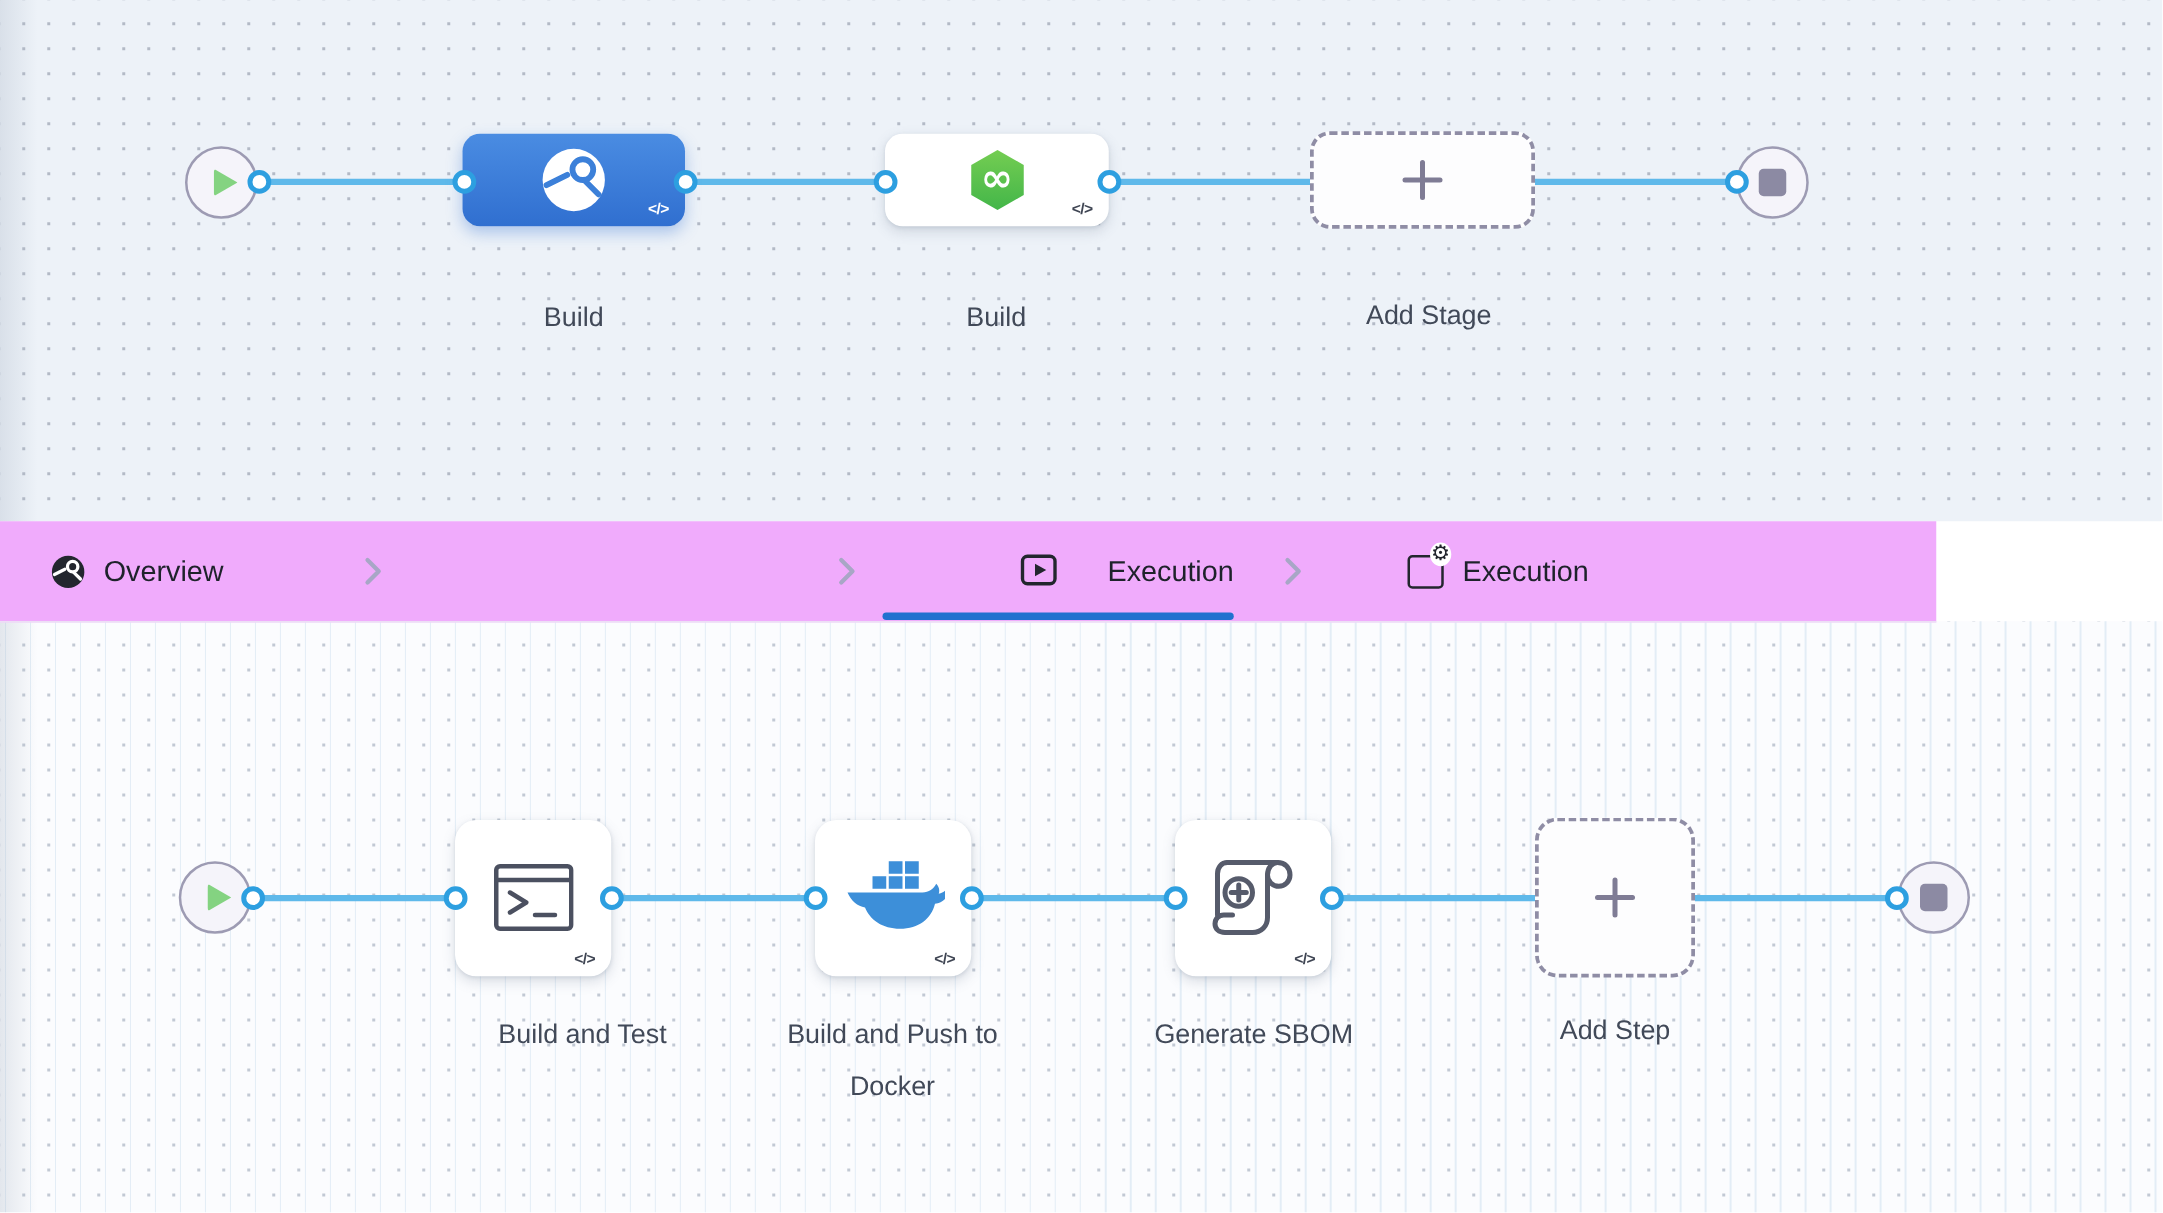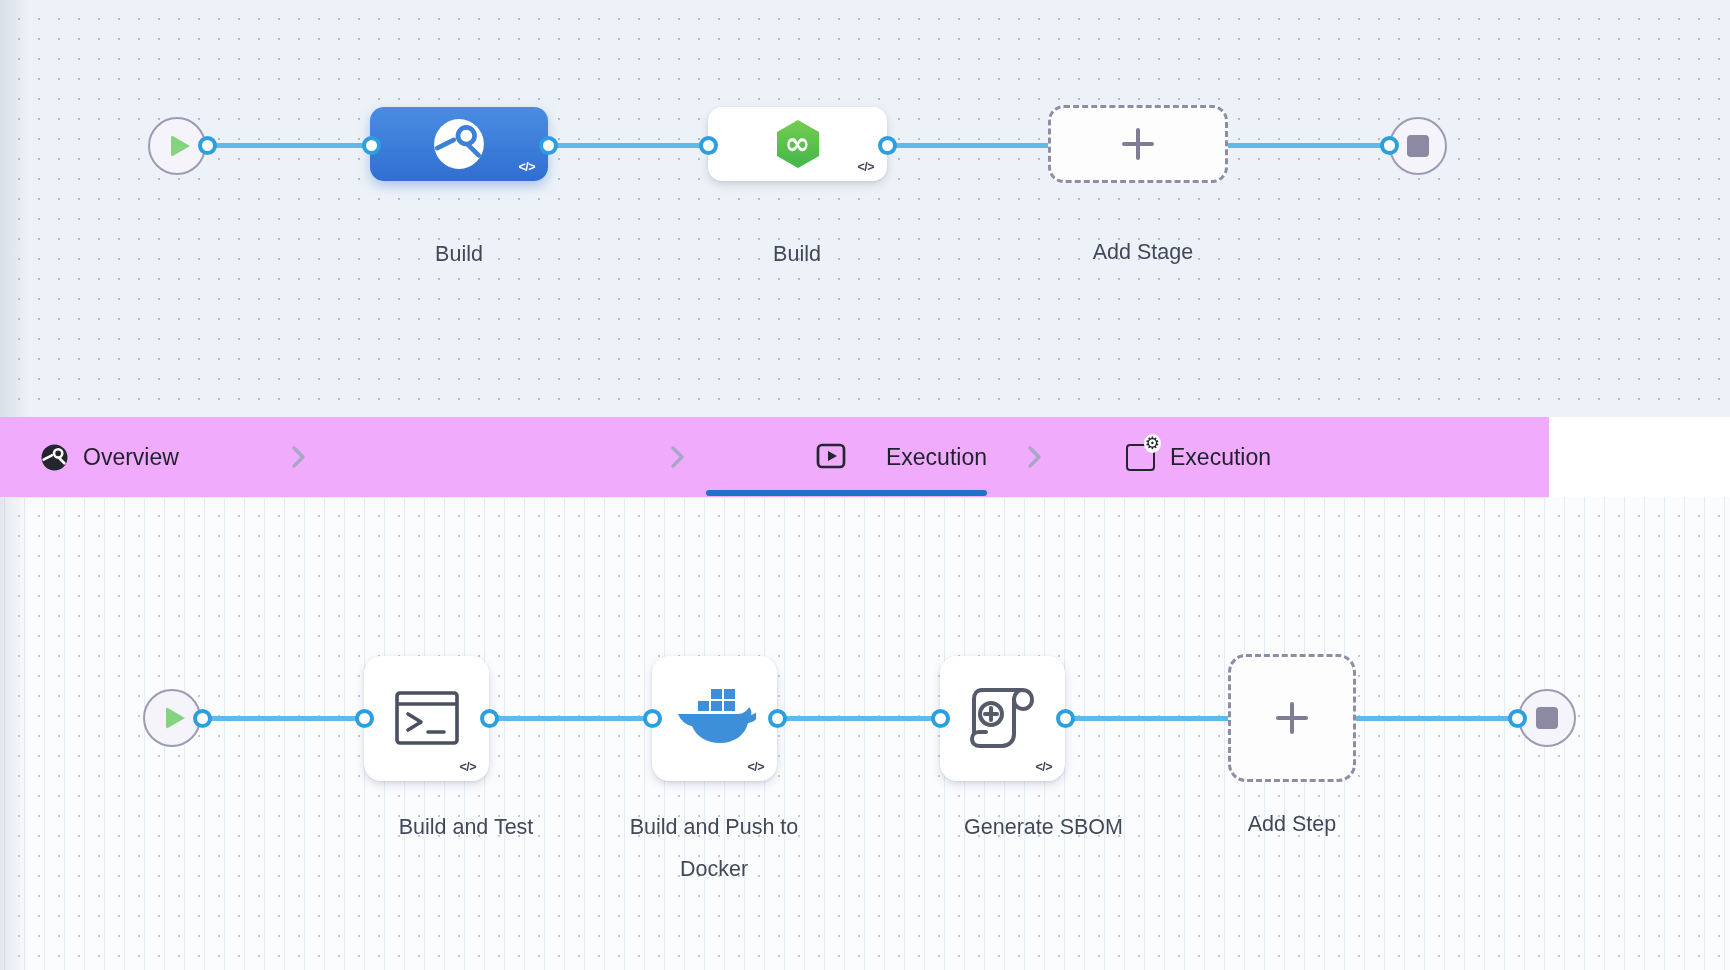--- a/index.html
+++ b/index.html
@@ -234,15 +234,15 @@
       <line x1="18" y1="4" x2="18" y2="32" stroke="#7f7c95" stroke-width="4" stroke-linecap="round"></line>
     </svg>
   </div>
 
   <div class="node-circle" style="left:1518px;top:192px;">
     <div class="stop-sq"></div>
   </div>
 
   <div class="stage-label" style="left:306px;top:310px;padding-left:40px;">Build and Test</div>
   <div class="stage-label" style="left:614px;top:310px;width:200px;">Build and Push to Docker</div>
-  <div class="stage-label" style="left:883px;top:310px;text-align:right;">Generate SBOM</div>
+  <div class="stage-label" style="left:883px;top:310px;">Generate SBOM</div>
   <div class="stage-label" style="left:1172px;top:307px;">Add Step</div>
 </div>
 
 </body></html>

